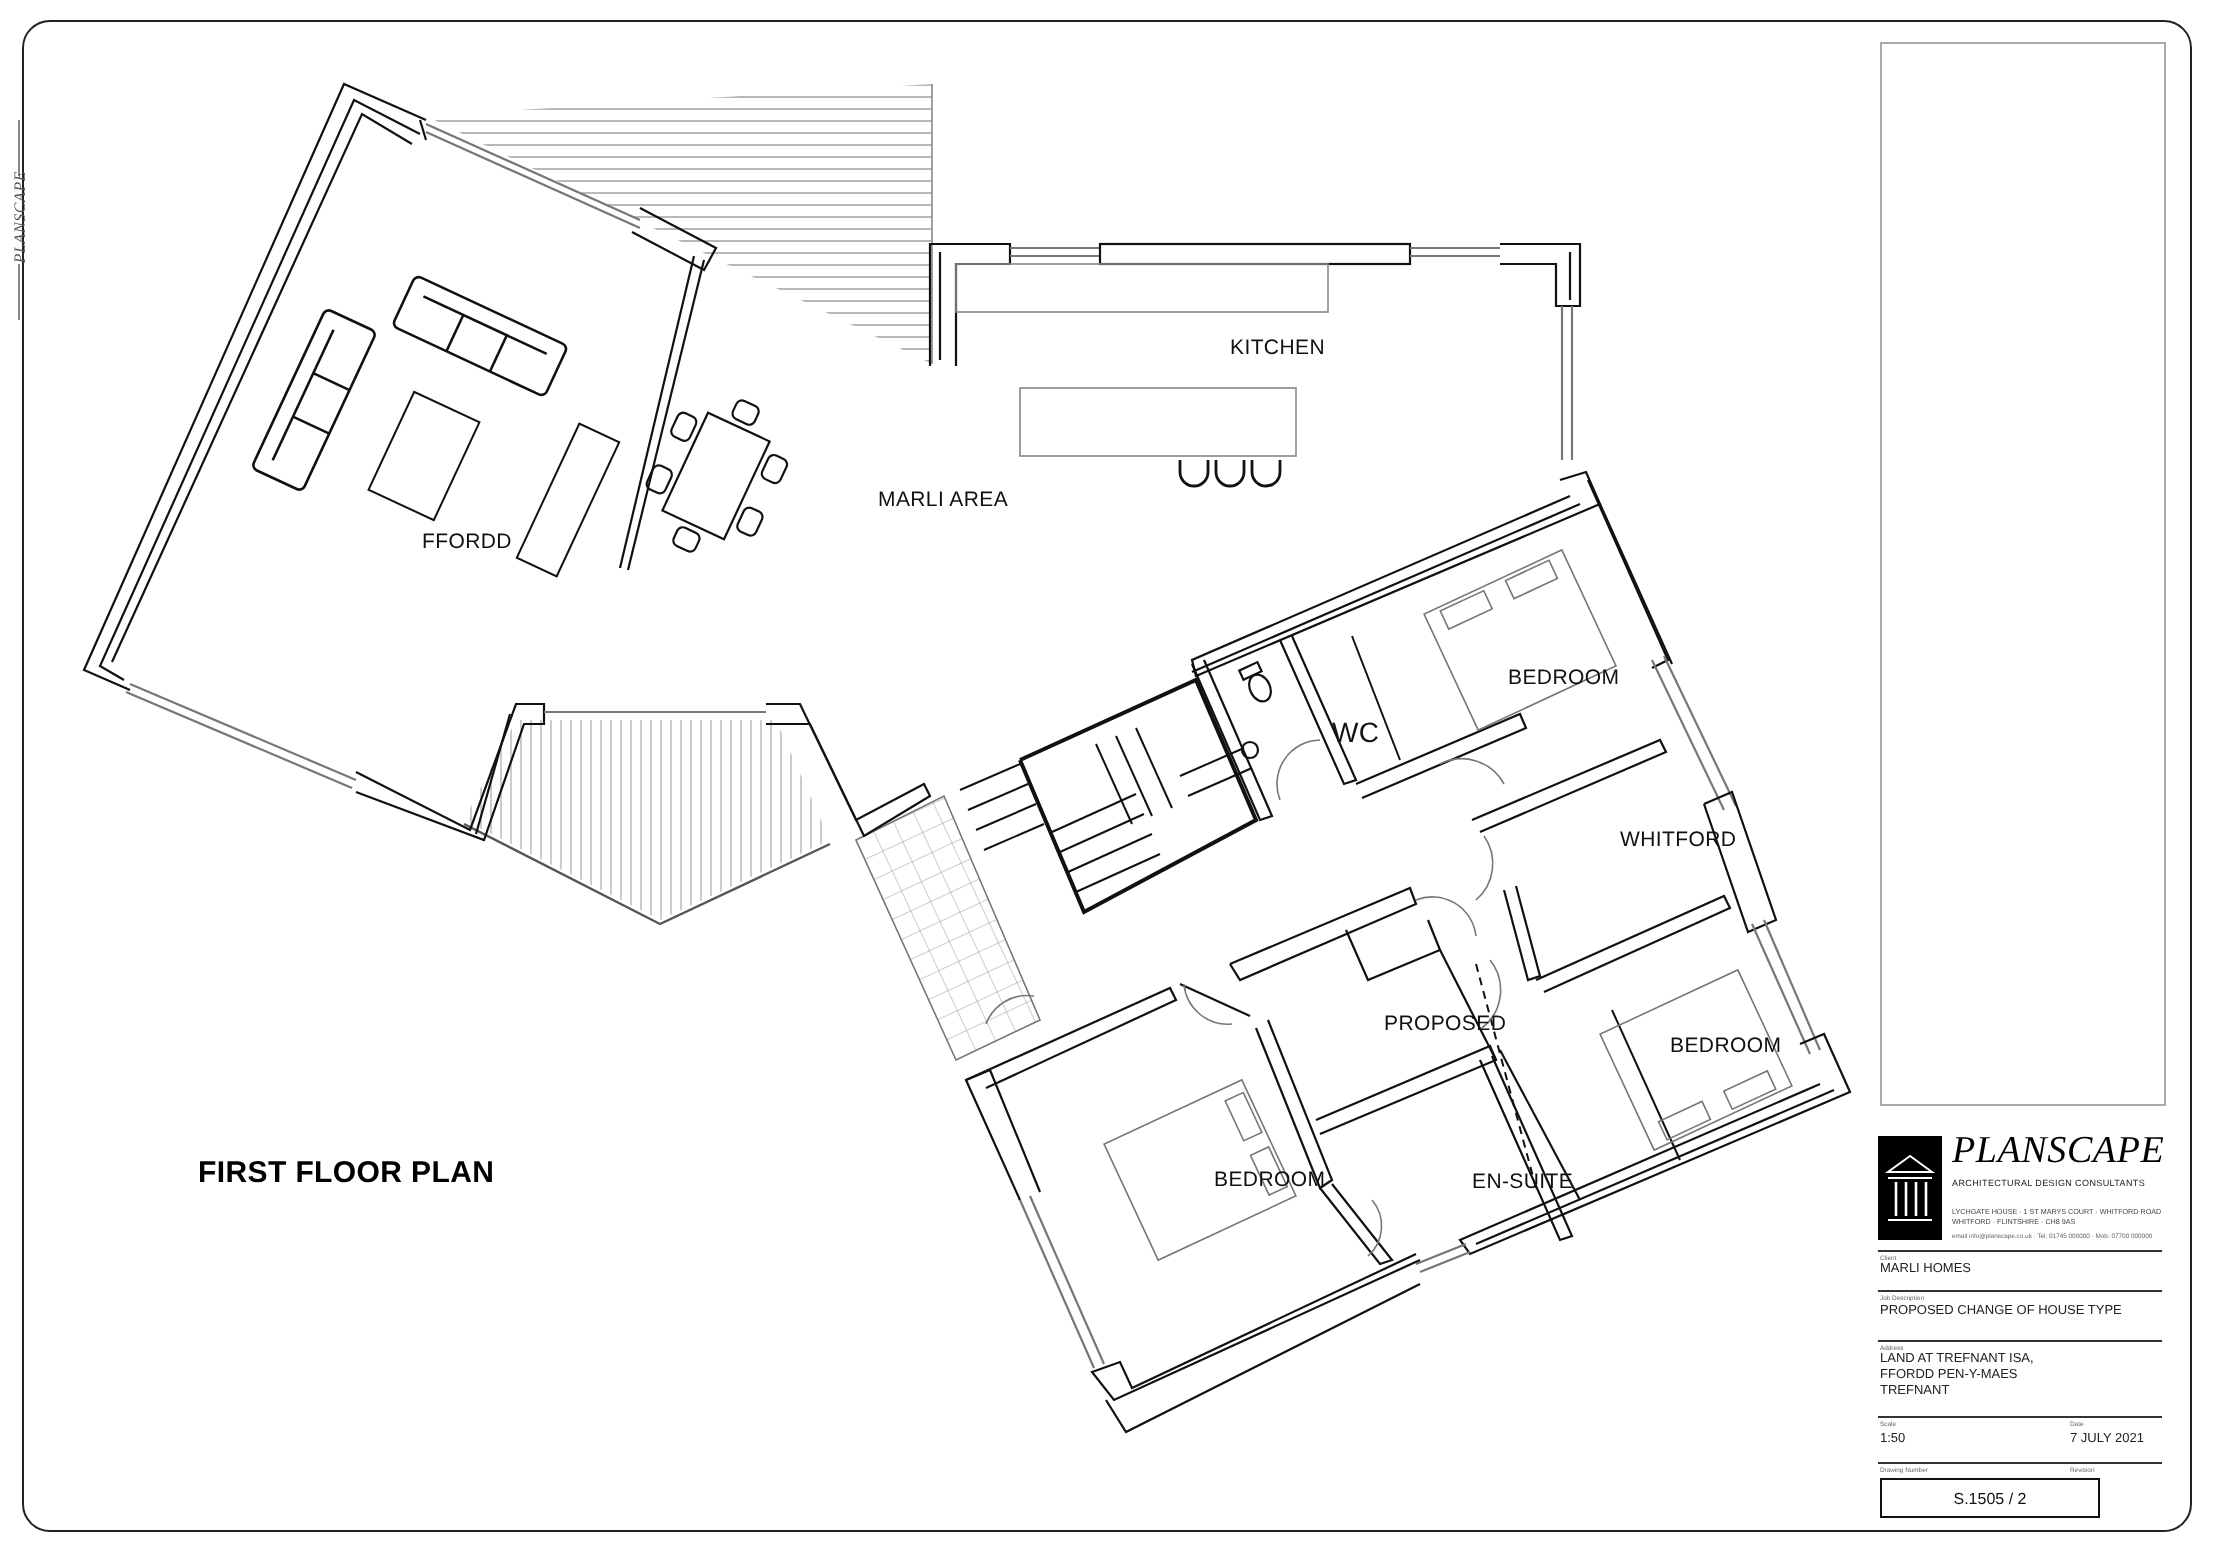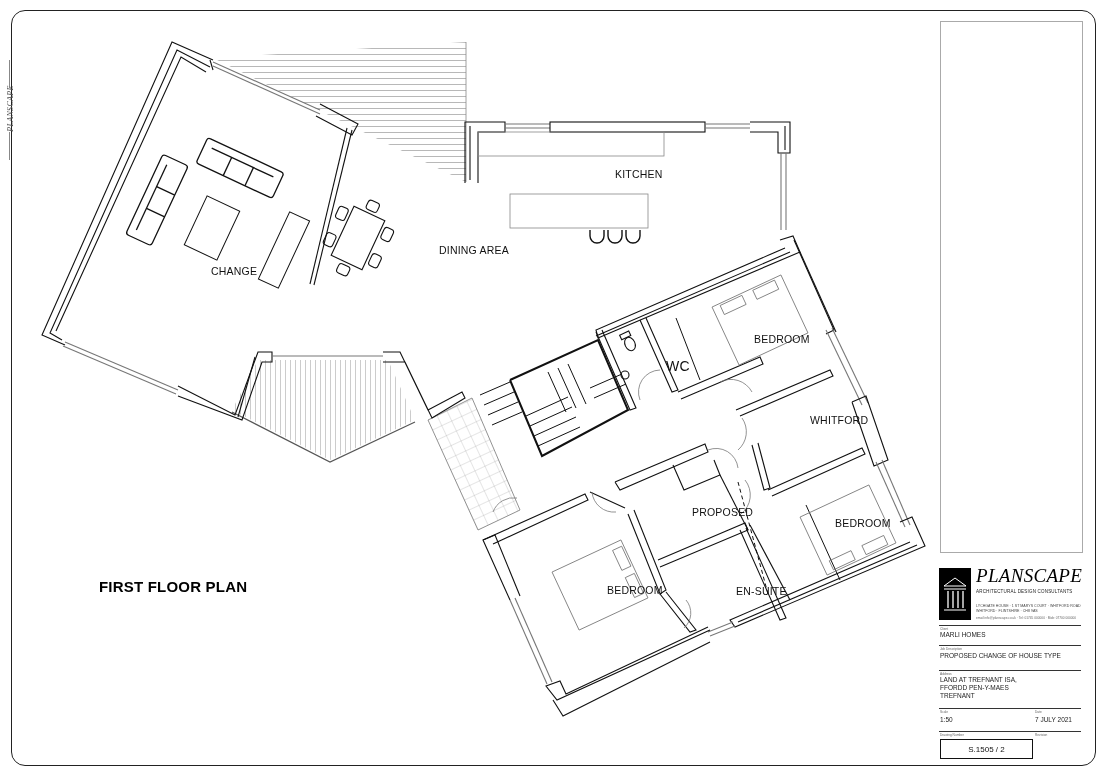--- a/index.html
+++ b/index.html
@@ -14,21 +14,21 @@
   .blank-panel{position:absolute;left:940px;top:21px;width:143px;height:532px;border:1px solid #aaa;box-sizing:border-box;}
   .tb{position:absolute;left:935px;top:565px;width:150px;}
   .tb-logo{position:absolute;left:4px;top:3px;width:32px;height:52px;background:#000;}
   .tb-brand{position:absolute;left:41px;top:0px;font-family:"Liberation Serif",serif;font-style:italic;font-size:19px;color:#000;letter-spacing:0.3px;}
   .tb-sub{position:absolute;left:41px;top:24px;font-size:4.5px;color:#222;letter-spacing:0.2px;}
   .tb-addr{position:absolute;left:41px;top:39px;font-size:3.6px;color:#444;width:110px;line-height:5px;}
   .tb-contact{position:absolute;left:41px;top:51px;font-size:3.2px;color:#666;}
   .tb-rule{position:absolute;left:4px;width:142px;height:1px;background:#333;}
   .tb-cap{position:absolute;font-size:3.2px;color:#666;}
   .tb-val{position:absolute;font-size:6.5px;color:#222;line-height:8px;}
-  .tb-num{position:absolute;left:5px;top:174px;width:93px;height:20px;border:1.8px solid #111;box-sizing:border-box;font-size:8px;display:flex;align-items:center;justify-content:center;color:#111;}
+  .tb-num{position:absolute;left:5px;top:174px;width:110px;height:20px;border:1.8px solid #111;box-sizing:border-box;font-size:8px;display:flex;align-items:center;justify-content:center;color:#111;}
 </style>
 </head>
 <body>
 
 <div class="sheet"></div>
 
 <div class="side-brand">
   <div class="line" style="top:0;height:28px"></div>
   <div class="txt">PLANSCAPE</div>
   <div class="line" style="top:72px;height:28px"></div>
@@ -224,22 +224,22 @@
     <path d="M720,382 a24,24 0 0 1 32,10"></path>
     <path d="M742,418 a24,24 0 0 1 -4,32"></path>
     <path d="M592,492 a22,22 0 0 0 24,20"></path>
     <path d="M708,450 a22,22 0 0 1 30,18"></path>
     <path d="M745,480 a24,24 0 0 1 -4,34"></path>
     <path d="M686,600 a20,20 0 0 1 -2,28"></path>
     <path d="M493,512 a22,22 0 0 1 24,-14"></path>
   </g>
 </svg>
 
-<div class="room-label" style="left:175px;top:265px">CHANGE</div>
-<div class="room-label" style="left:403px;top:244px">DINING AREA</div>
+<div class="room-label" style="left:175px;top:265px">FFORDD</div>
+<div class="room-label" style="left:403px;top:244px">MARLI AREA</div>
 <div class="room-label" style="left:579px;top:168px">KITCHEN</div>
 <div class="room-label" style="left:630px;top:358px;font-size:14px">WC</div>
 <div class="room-label" style="left:718px;top:333px">BEDROOM</div>
 <div class="room-label" style="left:774px;top:414px">WHITFORD</div>
 <div class="room-label" style="left:656px;top:506px">PROPOSED</div>
 <div class="room-label" style="left:799px;top:517px">BEDROOM</div>
 <div class="room-label" style="left:571px;top:584px">BEDROOM</div>
 <div class="room-label" style="left:700px;top:585px">EN-SUITE</div>
 
 <div class="plan-title">FIRST FLOOR PLAN</div>

